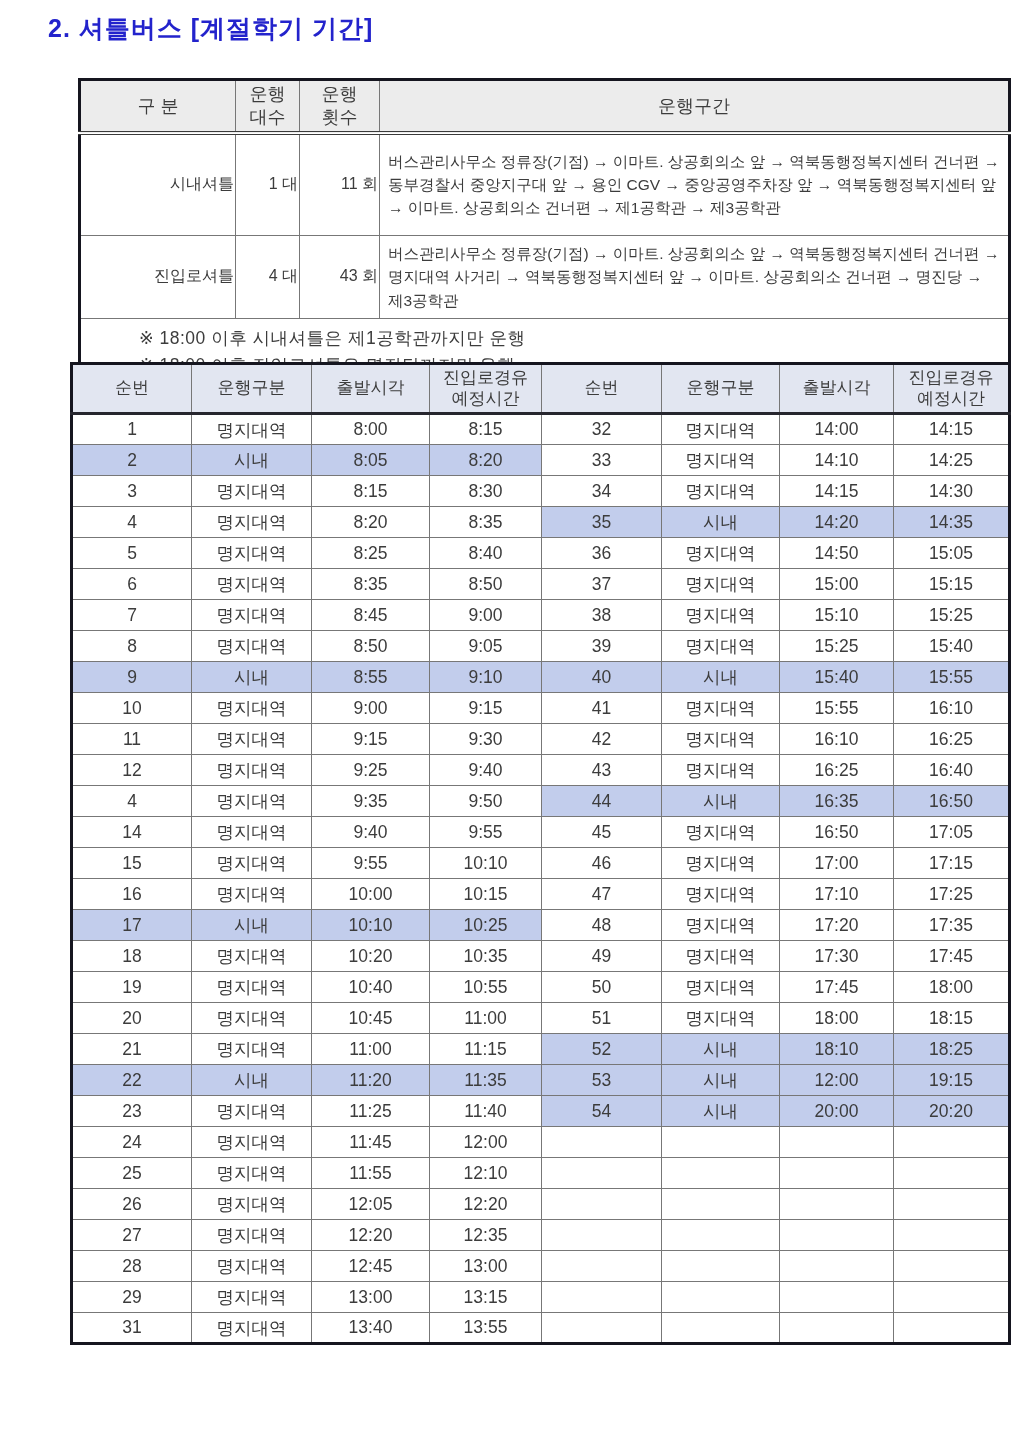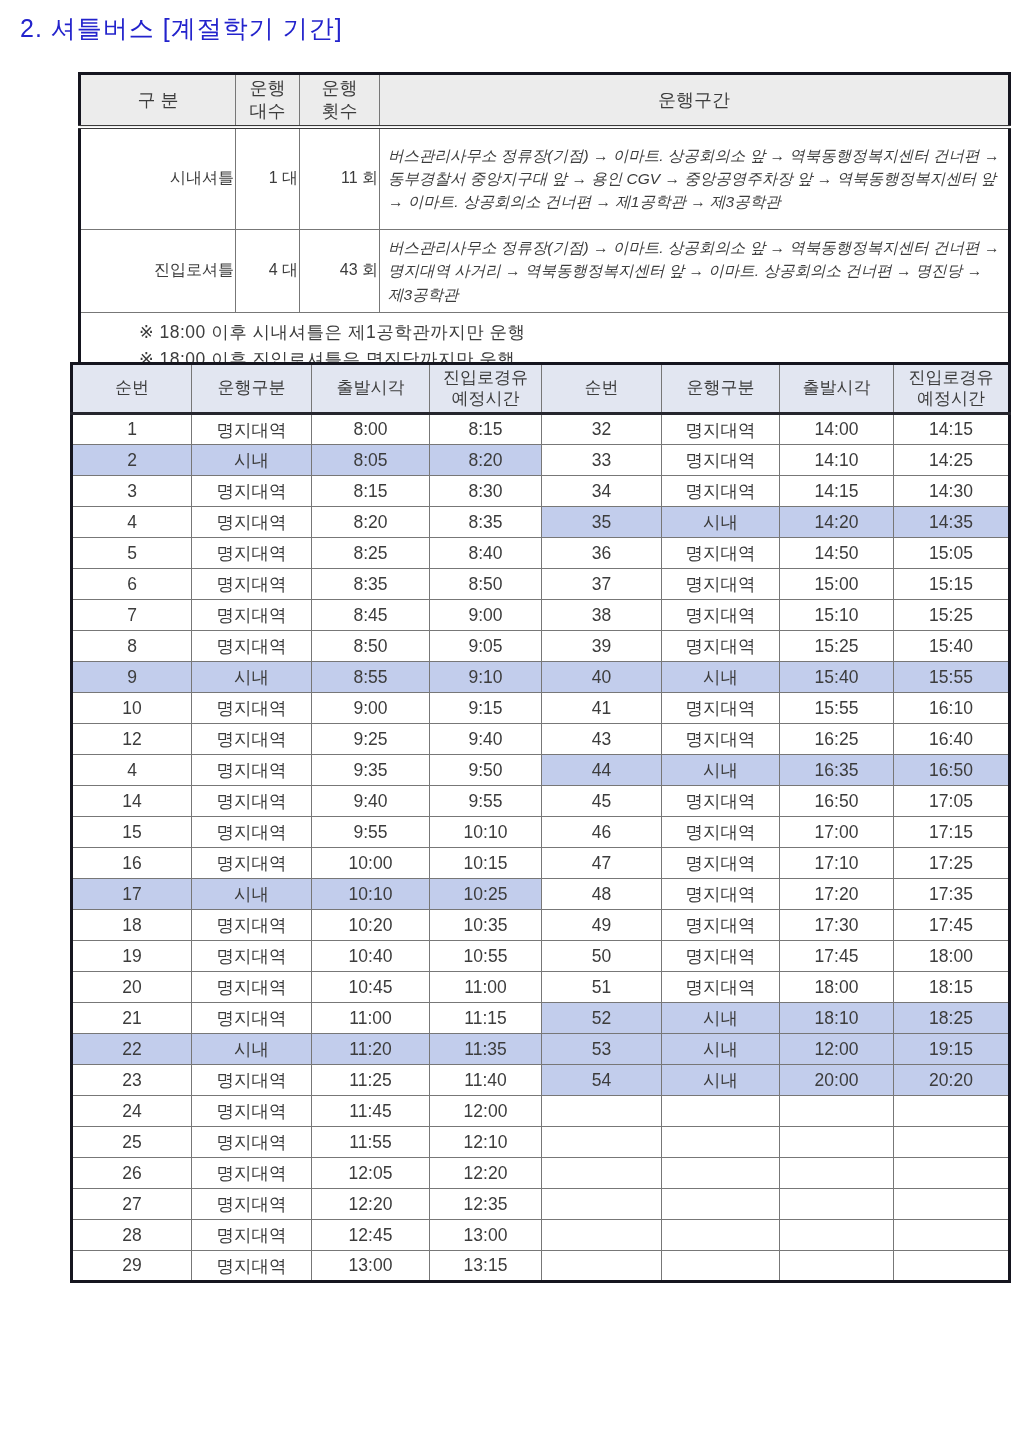--- a/index.html
+++ b/index.html
@@ -11,43 +11,43 @@
     --inner-border:#777777;
     --text:#3c3c3c;
   }
   *{box-sizing:border-box;}
   html,body{margin:0;padding:0;}
   body{
     width:1023px;height:1440px;position:relative;background:#ffffff;
     font-family:"Liberation Sans","DejaVu Sans",sans-serif;color:var(--text);
   }
   .page-title{
-    position:absolute;left:20px;top:12px;
-    font-size:25px;font-weight:normal;color:var(--title-color);letter-spacing:1px;
+    position:absolute;left:48px;top:12px;
+    font-size:25px;font-weight:bold;color:var(--title-color);letter-spacing:1px;
   }
   table{border-collapse:collapse;table-layout:fixed;}
   
   .summary-table{
-    position:absolute;left:78px;top:72px;width:930px;
+    position:absolute;left:78px;top:78px;width:930px;
     border:3px solid var(--outer-border);
   }
   .summary-table th{
     background:var(--summary-header-fill);
     font-weight:normal;font-size:18px;
     border:1px solid var(--inner-border);
     border-bottom:4px double #3a3a3a;
     height:53px;text-align:center;vertical-align:middle;
     white-space:pre-line;line-height:1.25;
   }
   .summary-table td{
     border:1px solid var(--inner-border);
     font-size:16px;text-align:right;vertical-align:middle;
   }
   .summary-table td.route-cell{
-    text-align:left;padding:6px 8px 6px 8px;font-size:15.5px;line-height:1.5;font-style:italic;
+    text-align:left;padding:6px 8px 6px 8px;font-size:15.5px;line-height:1.5;
   }
   .row-city td{height:103px;}
   .row-access td{height:78px;}
   .notes-cell{
     text-align:left !important;padding:6px 0 8px 26px;height:56px;
   }
   .notes-cell .note-line{
     font-size:17.5px;line-height:1.55;letter-spacing:0.5px;margin-left:32px;
   }
   
@@ -234,20 +234,30 @@
         <td>10</td>
         <td>명지대역</td>
         <td>9:00</td>
         <td>9:15</td>
         <td>41</td>
         <td>명지대역</td>
         <td>15:55</td>
         <td>16:10</td>
       </tr>
       <tr>
+        <td>11</td>
+        <td>명지대역</td>
+        <td>9:15</td>
+        <td>9:30</td>
+        <td>42</td>
+        <td>명지대역</td>
+        <td>16:10</td>
+        <td>16:25</td>
+      </tr>
+      <tr>
         <td>12</td>
         <td>명지대역</td>
         <td>9:25</td>
         <td>9:40</td>
         <td>43</td>
         <td>명지대역</td>
         <td>16:25</td>
         <td>16:40</td>
       </tr>
       <tr>
@@ -408,19 +418,29 @@
         <td></td>
         <td></td>
         <td></td>
         <td></td>
       </tr>
       <tr>
         <td>29</td>
         <td>명지대역</td>
         <td>13:00</td>
         <td>13:15</td>
+        <td></td>
+        <td></td>
+        <td></td>
+        <td></td>
+      </tr>
+      <tr>
+        <td>31</td>
+        <td>명지대역</td>
+        <td>13:40</td>
+        <td>13:55</td>
         <td></td>
         <td></td>
         <td></td>
         <td></td>
       </tr>
     </tbody>
 </table>
 
 </body></html>

